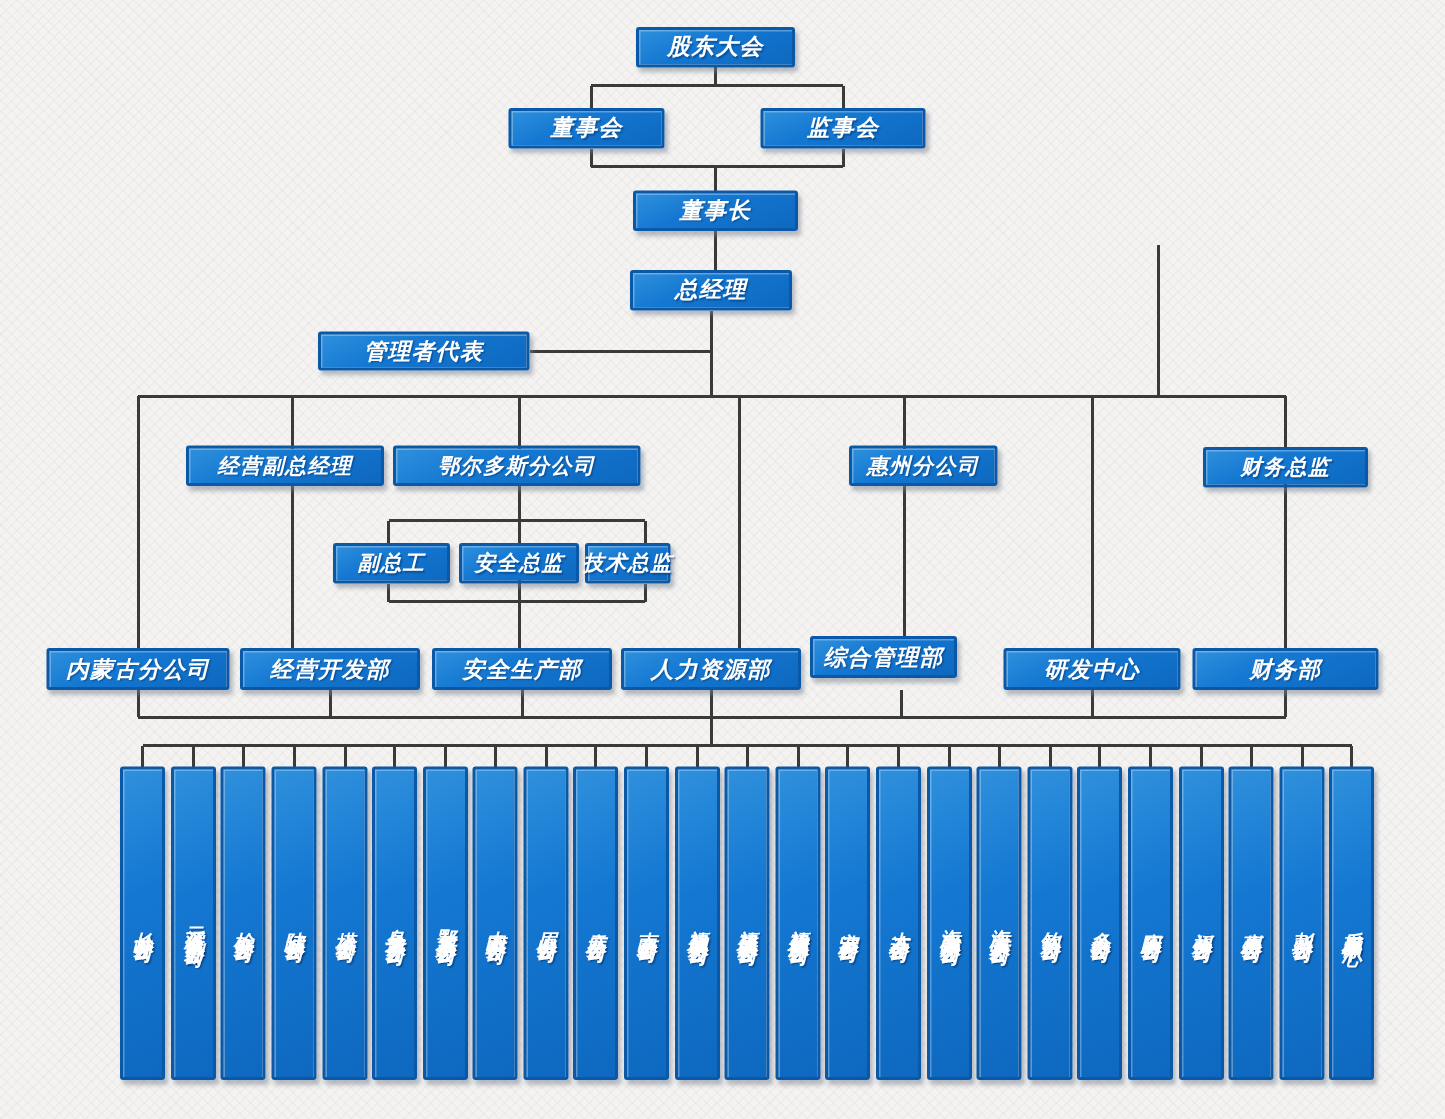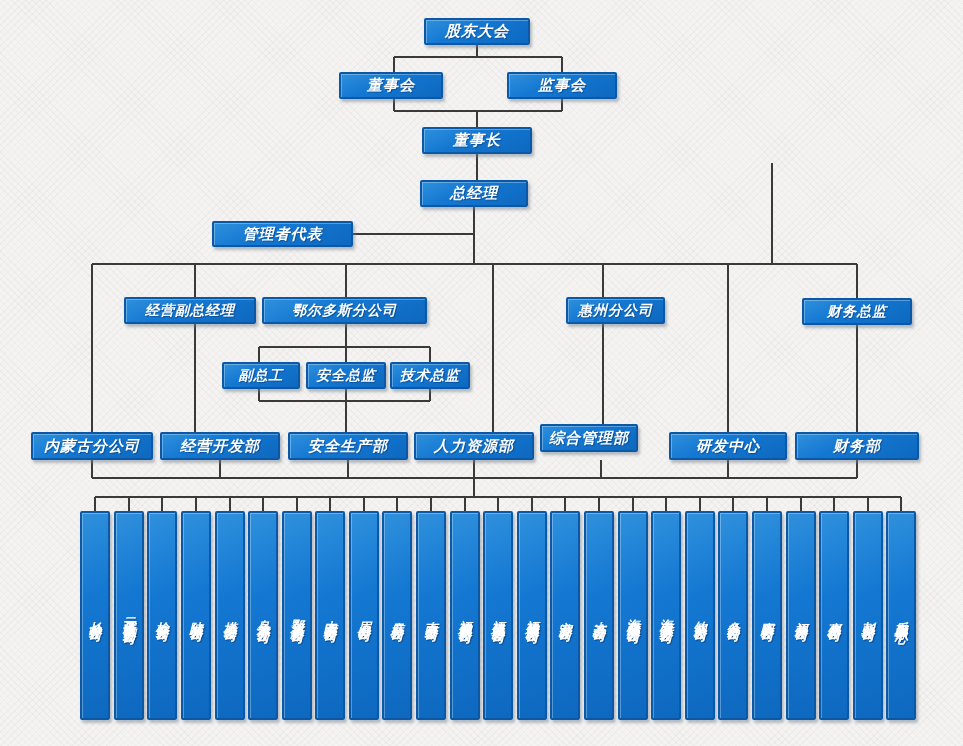--- a/index.html
+++ b/index.html
@@ -83,21 +83,21 @@
   <div class="node" style="left:420px;top:180px;width:108px;height:27px">总经理</div>
   <div class="node" style="left:212px;top:221px;width:141px;height:26px">管理者代表</div>
 
   <div class="node small" style="left:124px;top:297px;width:132px;height:27px">经营副总经理</div>
   <div class="node small" style="left:262px;top:297px;width:165px;height:27px">鄂尔多斯分公司</div>
   <div class="node small" style="left:566px;top:297px;width:99px;height:27px">惠州分公司</div>
   <div class="node small" style="left:802px;top:298px;width:110px;height:27px">财务总监</div>
 
   <div class="node small" style="left:222px;top:362px;width:78px;height:27px">副总工</div>
   <div class="node small" style="left:306px;top:362px;width:80px;height:27px">安全总监</div>
-  <div class="node small" style="left:390px;top:362px;width:80px;height:27px">技术总监</div>
+  <div class="node small" style="left:390px;top:362px;width:57px;height:27px">技术总监</div>
 
   <div class="node" style="left:31px;top:432px;width:122px;height:28px">内蒙古分公司</div>
   <div class="node" style="left:160px;top:432px;width:120px;height:28px">经营开发部</div>
   <div class="node" style="left:288px;top:432px;width:120px;height:28px">安全生产部</div>
   <div class="node" style="left:414px;top:432px;width:120px;height:28px">人力资源部</div>
   <div class="node" style="left:540px;top:424px;width:98px;height:28px">综合管理部</div>
   <div class="node" style="left:669px;top:432px;width:118px;height:28px">研发中心</div>
   <div class="node" style="left:795px;top:432px;width:124px;height:28px">财务部</div>
 
   <div class="node vnode" style="left:80px;top:511px;width:30px;height:209px">长岭分公司</div>

